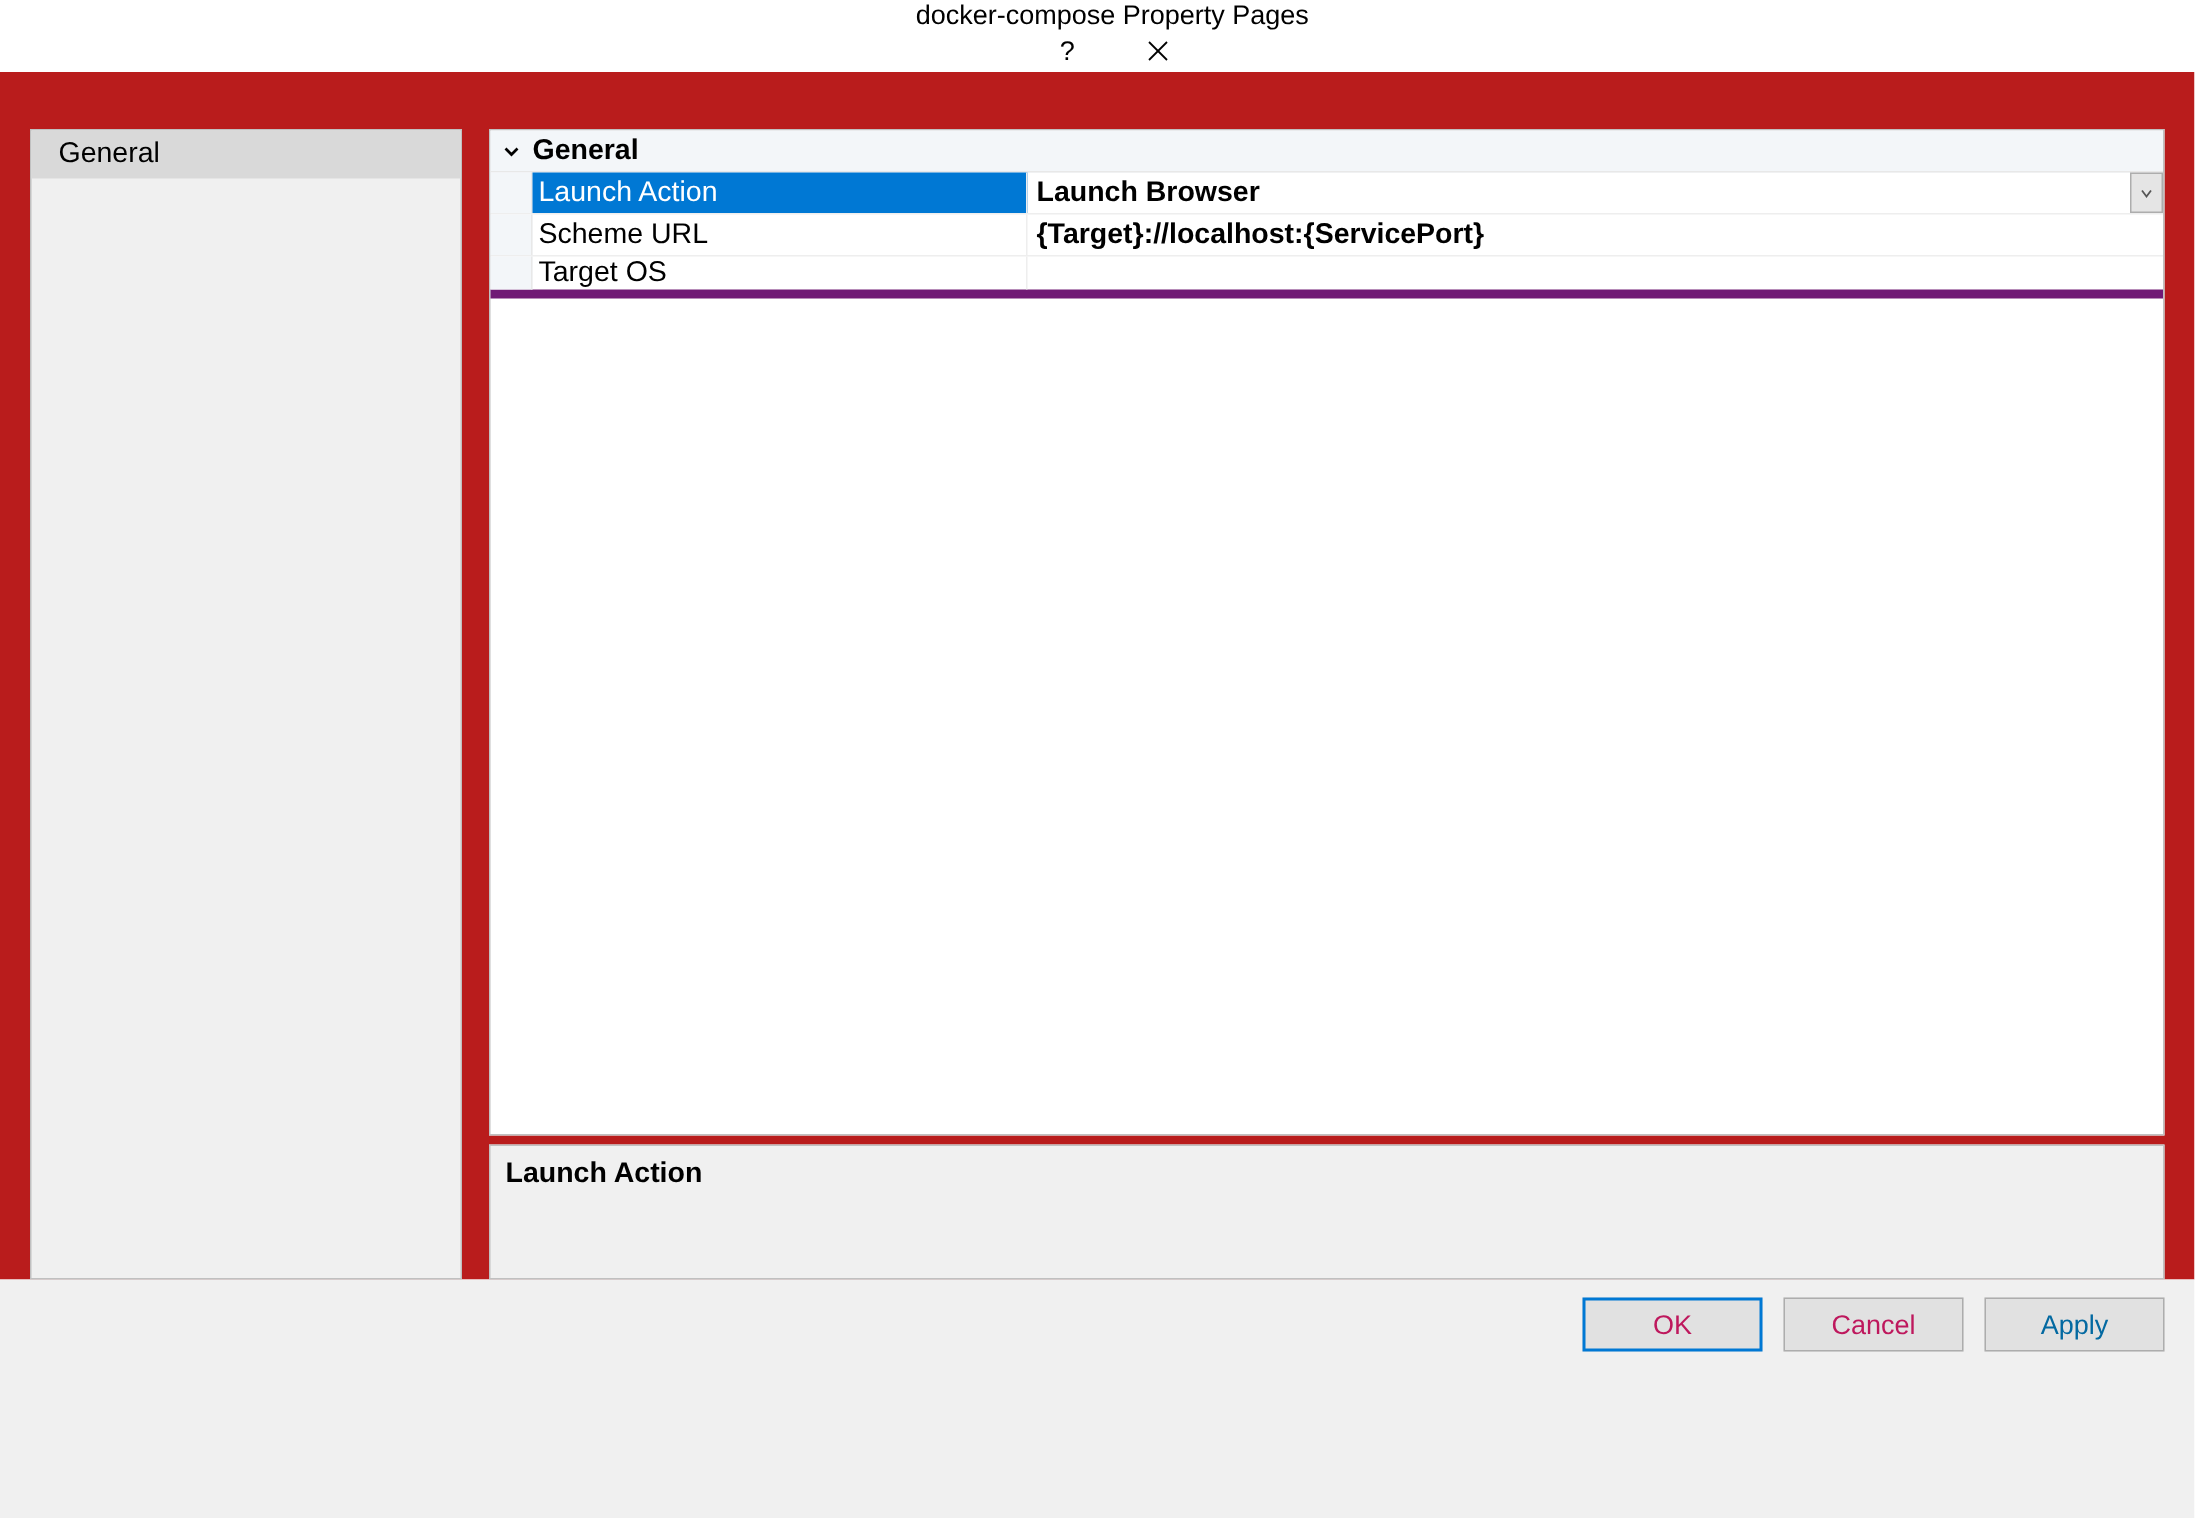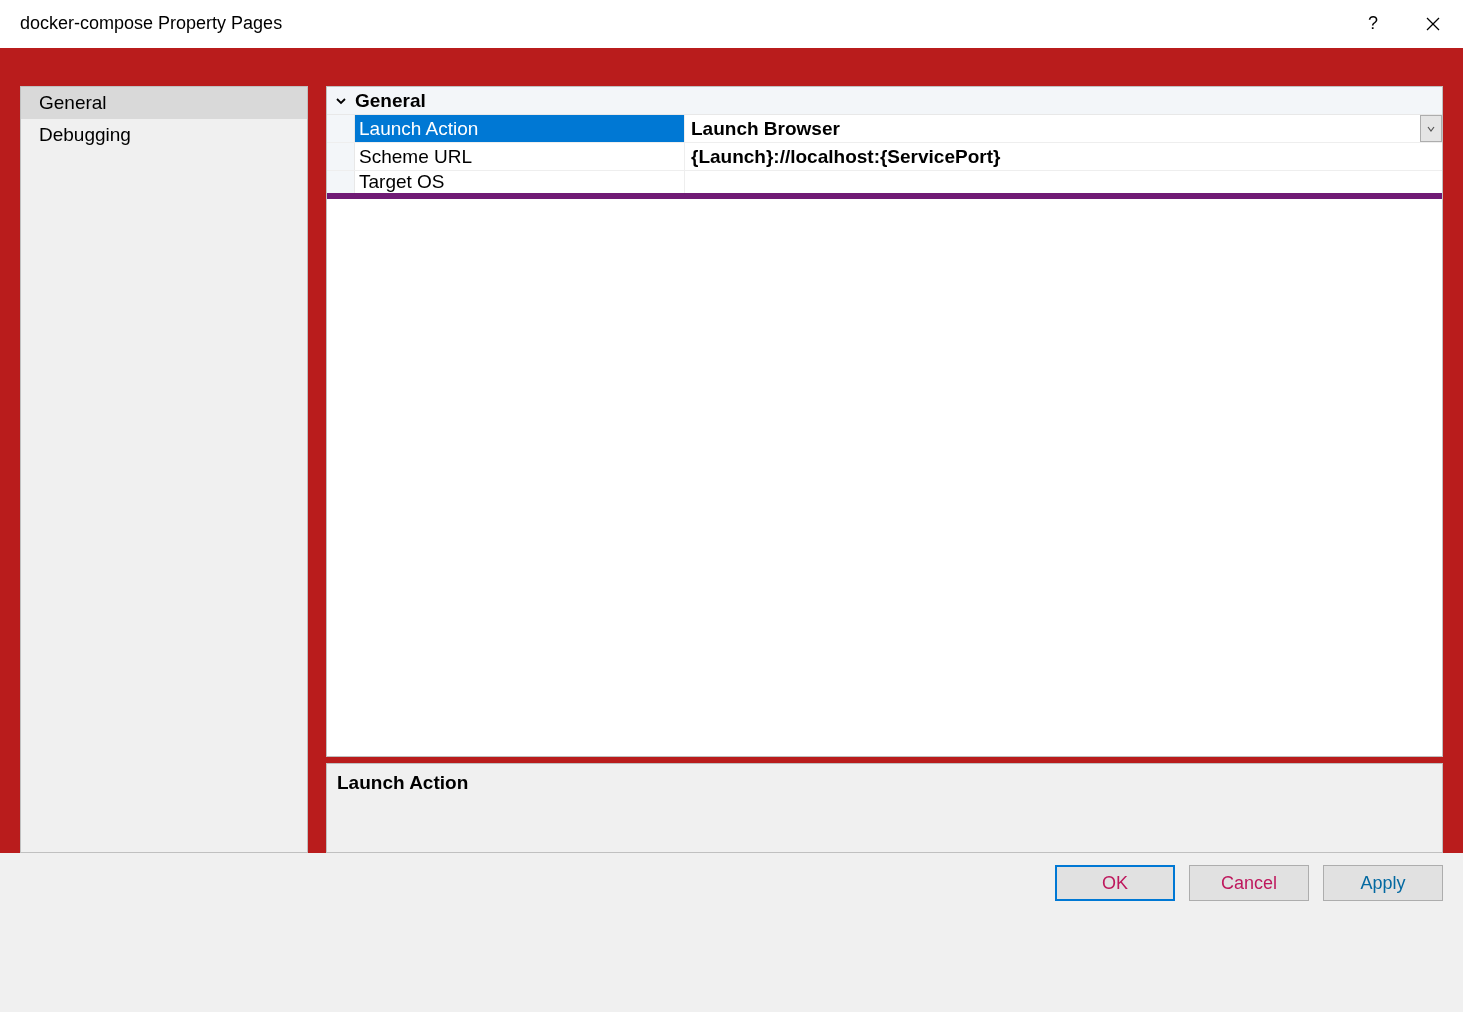--- a/index.html
+++ b/index.html
@@ -14,20 +14,21 @@
       height: 1012px;
       overflow: hidden;
     }
     .titlebar {
       height: 48px;
       display: flex;
       align-items: center;
       padding-left: 20px;
       background: #ffffff;
       border-bottom: 1px solid #ffffff;
+      flex-direction: column;
     }
     .titlebar-title {
       font-size: 18px;
       color: #000;
       flex: 1;
     }
     .titlebar-controls {
       display: flex;
       align-items: center;
       height: 100%;
@@ -221,21 +222,20 @@
         <line x1="1" y1="1" x2="13" y2="13" stroke="#000" stroke-width="1.2"></line>
         <line x1="13" y1="1" x2="1" y2="13" stroke="#000" stroke-width="1.2"></line>
       </svg>
     </div>
   </div>
 </div>
 
 <div class="content-area">
   <div class="nav-panel">
     <div class="nav-item selected">General</div>
-    <div class="nav-item">Debugging</div>
   </div>
 
   <div class="right-panel">
     <div class="property-grid">
       <div class="category-row">
         <div class="expand-toggle">
           <svg viewBox="0 0 12 12">
             <polyline points="2,4 6,8 10,4" fill="none" stroke="#000" stroke-width="1.8"></polyline>
           </svg>
         </div>
@@ -253,21 +253,21 @@
             </svg>
           </div>
         </div>
       </div>
 
 
       <div class="prop-row">
         <div class="prop-spacer"></div>
         <div class="prop-label">Scheme URL</div>
         <div class="prop-value">
-          <span>{Launch}://localhost:{ServicePort}</span>
+          <span>{Target}://localhost:{ServicePort}</span>
         </div>
       </div>
 
       <div class="prop-row last">
         <div class="prop-spacer"></div>
         <div class="prop-label">Target OS</div>
       </div>
     </div>
 
     <div class="description-panel">

